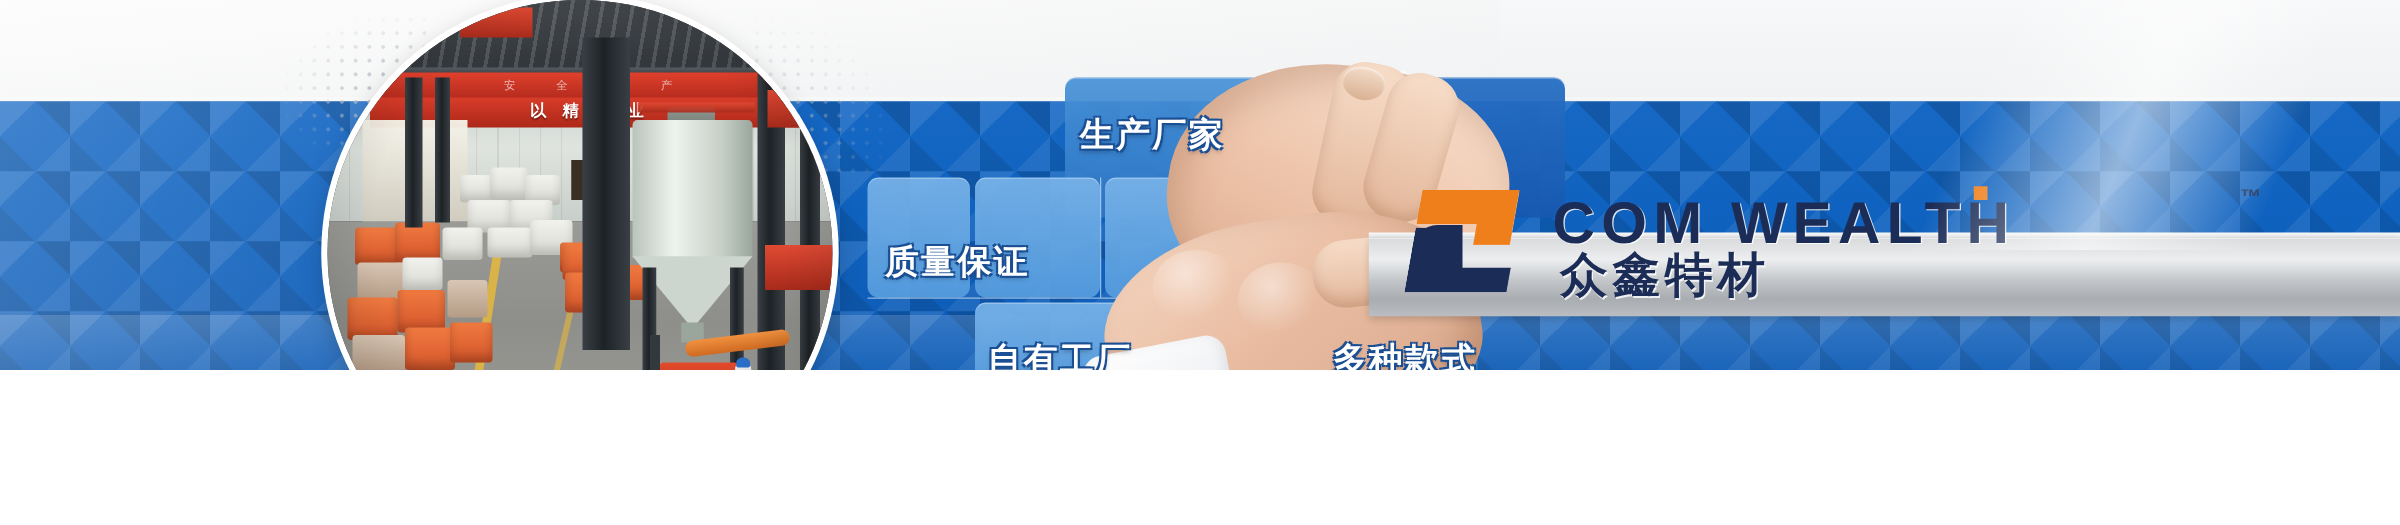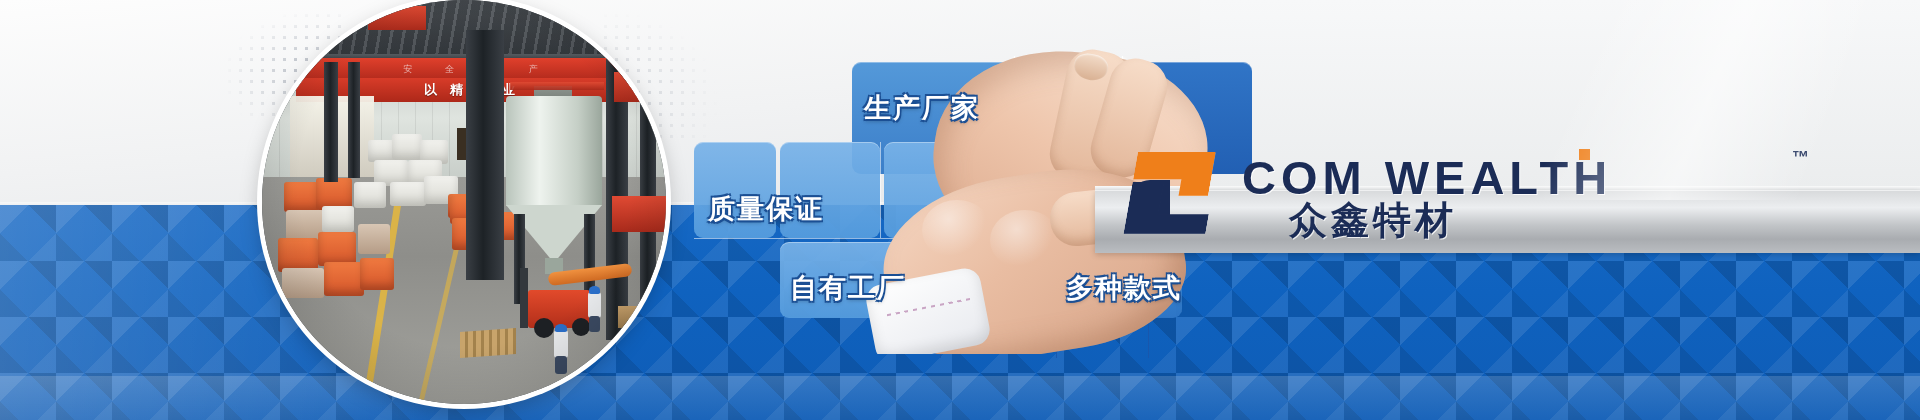--- a/index.html
+++ b/index.html
@@ -1,19 +1,19 @@
 <!DOCTYPE html>
 <html><head>
 <meta charset="utf-8">
 <style>
   html,body{margin:0;padding:0;background:#fff;}
   body{font-family:"Liberation Sans","DejaVu Sans",sans-serif;}
 
   .banner{
-    position:relative;width:1920px;height:420px;overflow:hidden;
+    position:relative;width:1920px;height:296px;overflow:hidden;
     background:linear-gradient(180deg,#f7f8f9 0%,#ebedee 45%,#e2e4e6 62%,#dfe1e3 100%);
   }
 
   
   .blue-band{
     position:absolute;left:0;bottom:0;width:1920px;height:215px;
     background:
       linear-gradient(135deg,rgba(255,255,255,.10) 25%,transparent 25%) 0 0/56px 56px,
       linear-gradient(225deg,rgba(0,0,0,.14) 25%,transparent 25%) 0 0/56px 56px,
       linear-gradient(315deg,rgba(255,255,255,.07) 25%,transparent 25%) 0 0/56px 56px,
@@ -241,21 +241,20 @@
   }
   .logo-tm{
     position:absolute;left:1792px;top:148px;font-size:17px;font-weight:bold;
     color:#2b3b63;font-family:"Liberation Sans",sans-serif;
   }
   .logo-cn{
     position:absolute;left:1248px;top:195px;
     font-family:"DejaVu Sans","Liberation Sans",sans-serif;
     font-size:38px;font-weight:bold;color:#1b2c56;letter-spacing:4px;
     text-shadow:1px 1px 0 rgba(255,255,255,.8);
-    margin-left:41px;
   }
 
   
   .streak{
     position:absolute;right:0;top:0;width:520px;height:200px;
     background:linear-gradient(112deg,rgba(255,255,255,0) 35%,rgba(255,255,255,.55) 58%,rgba(255,255,255,0) 80%);
     pointer-events:none;
   }
 </style>
 </head>

